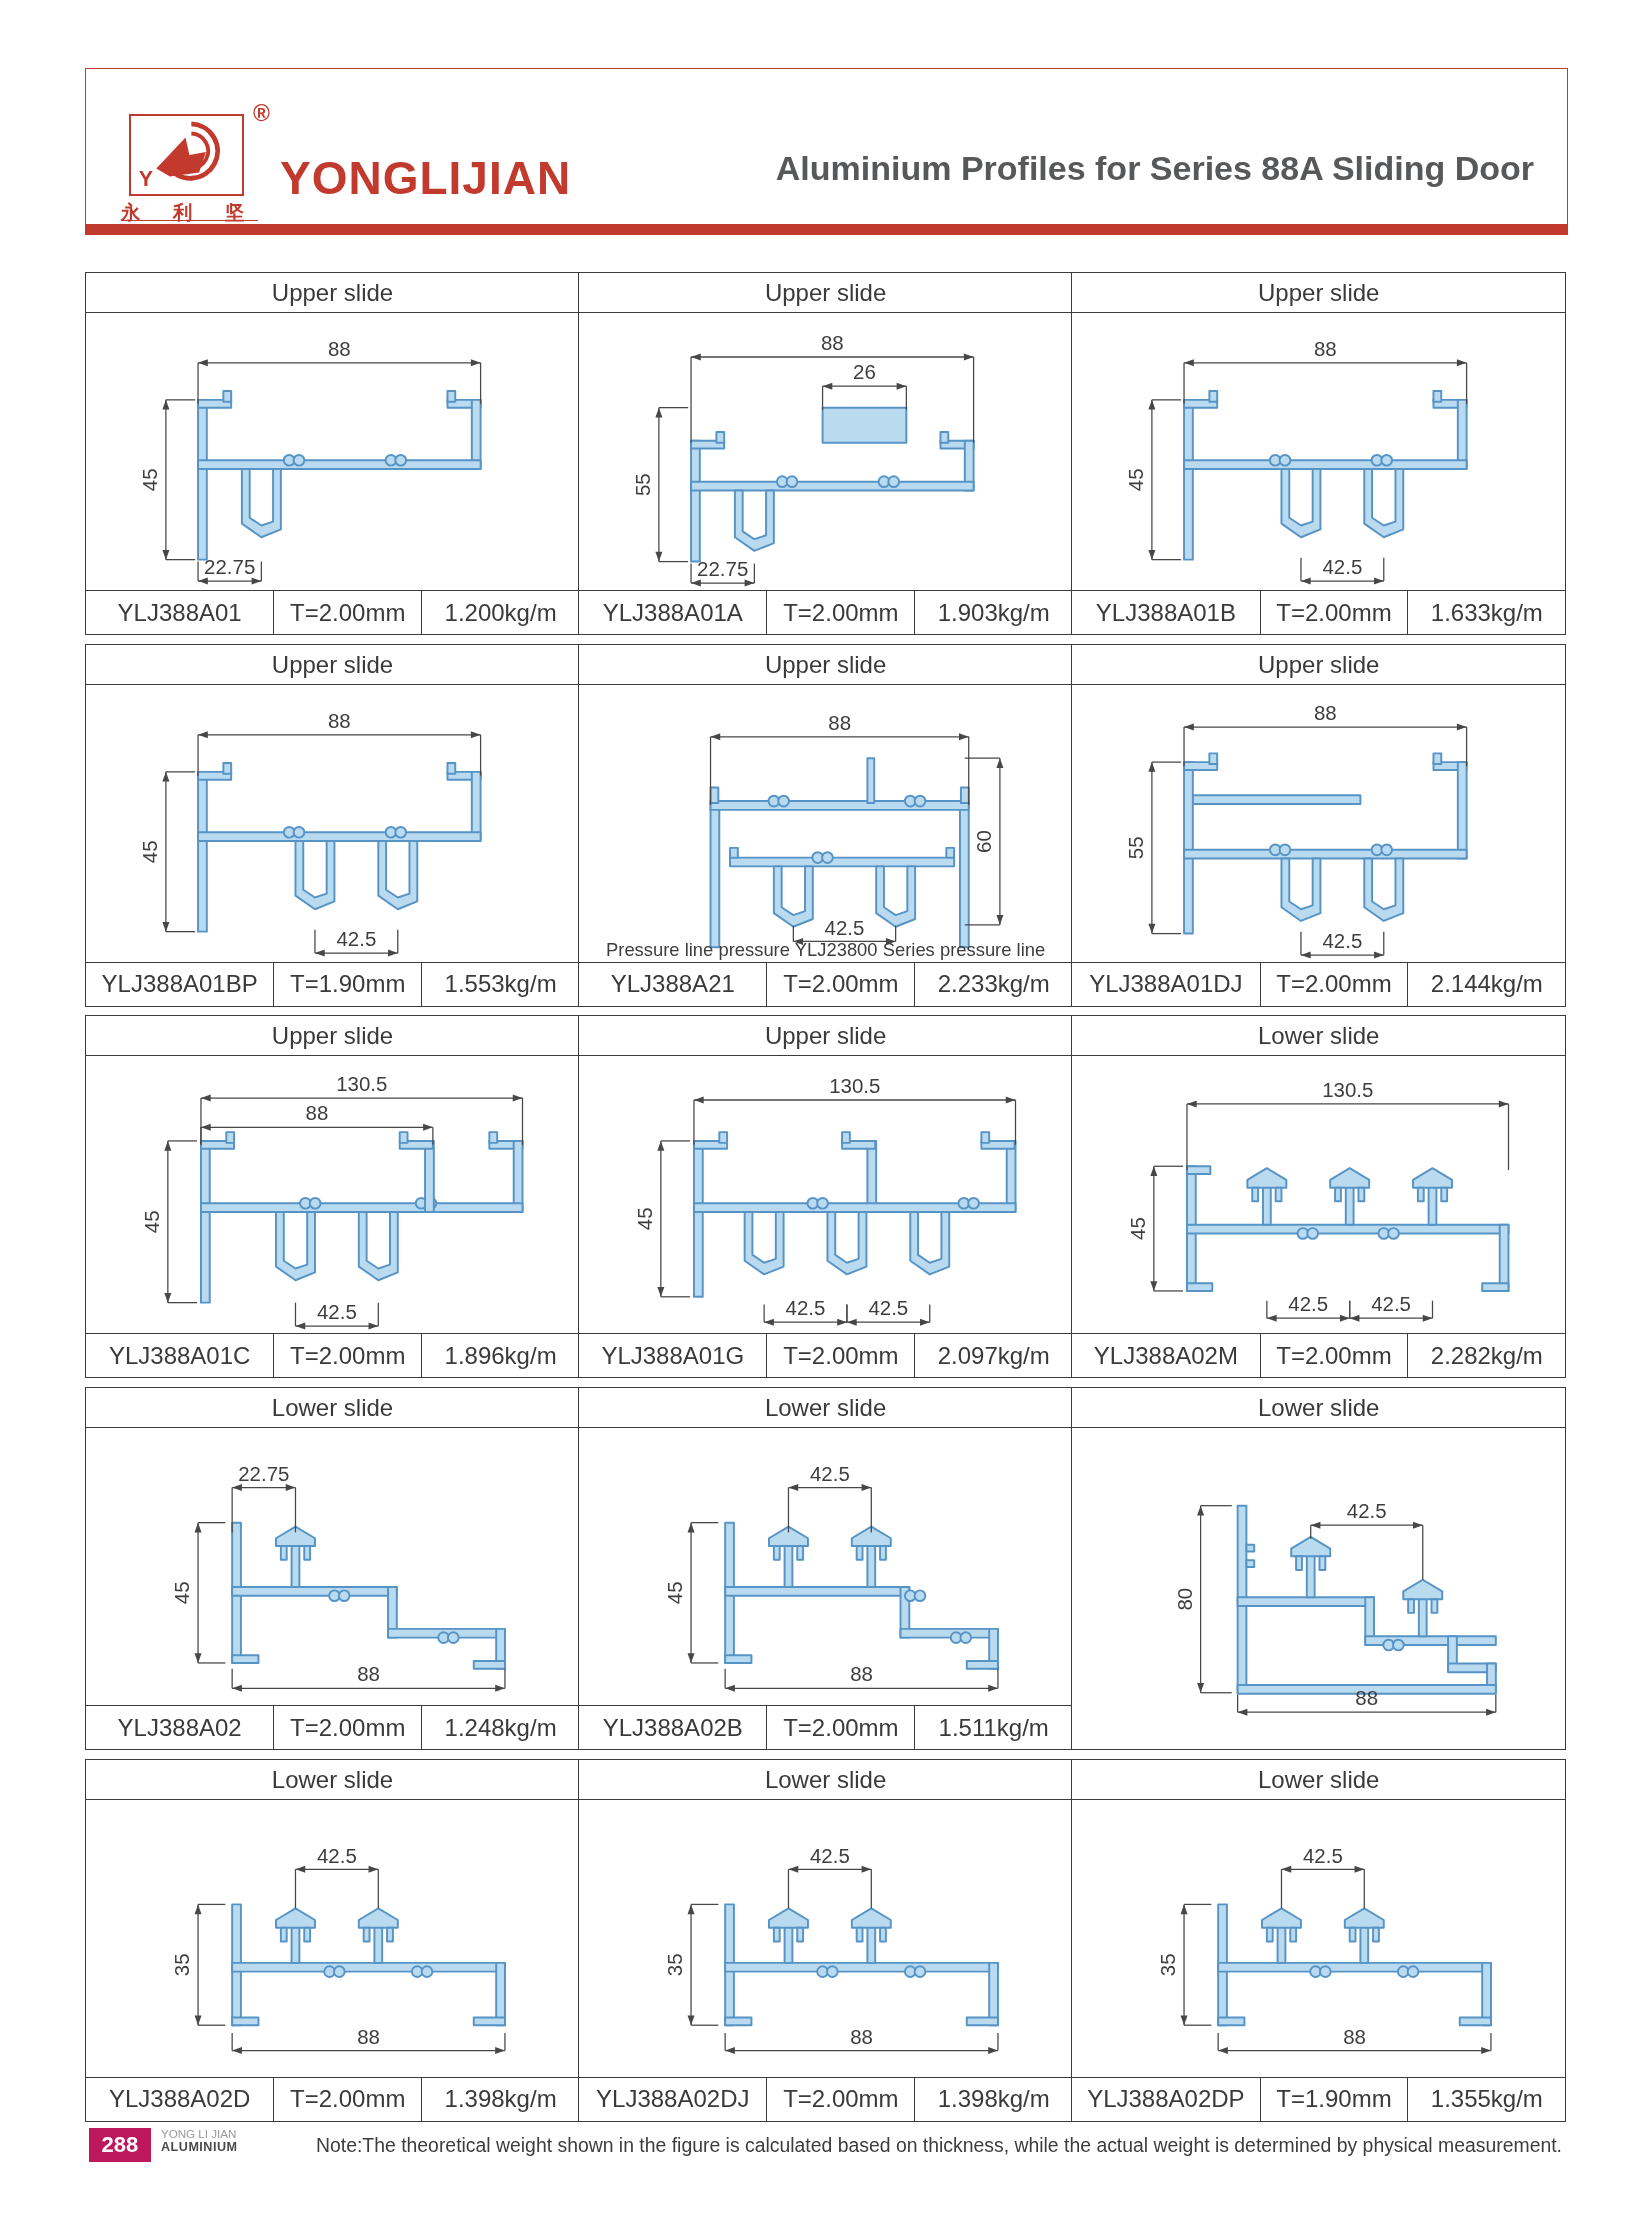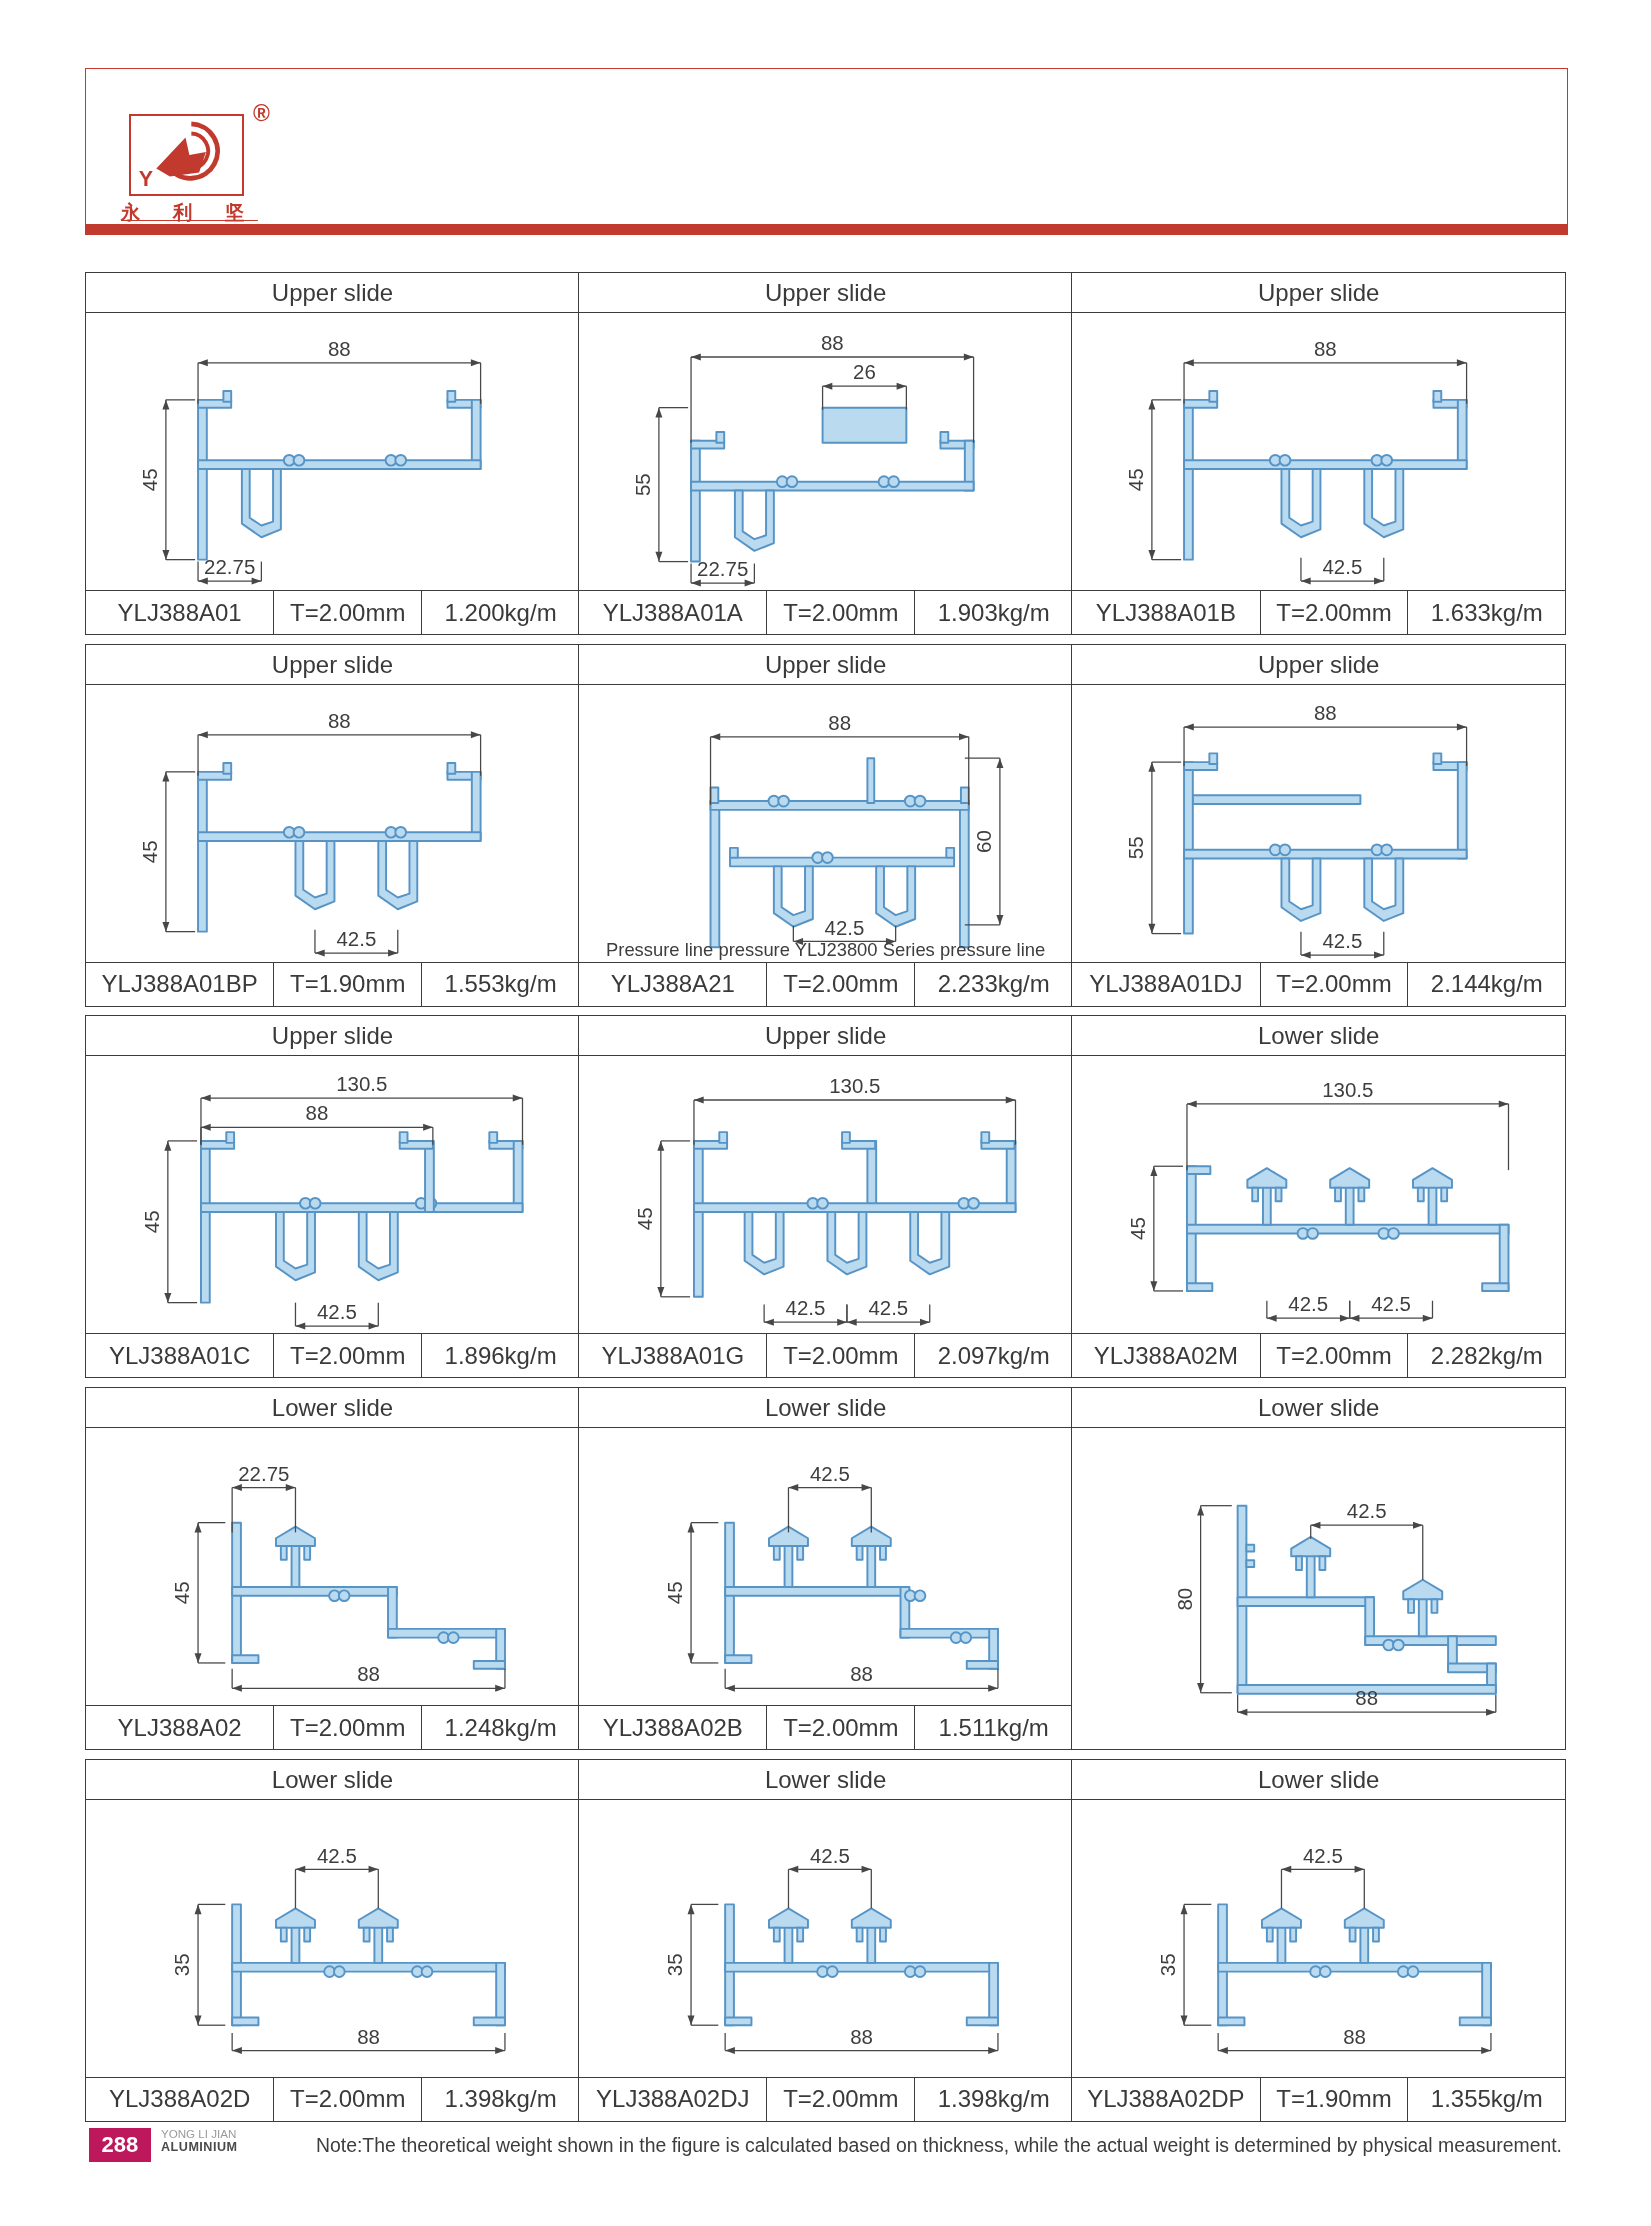--- a/index.html
+++ b/index.html
@@ -56,20 +56,22 @@
     <div class="logo-box">
       <svg viewBox="0 0 112 78" width="109" height="76">
         <path d="M62 8 a28 28 0 1 1 -24 44" fill="none" stroke="#c23a2d" stroke-width="5"></path>
         <path d="M62 18 a18 18 0 1 1 -15 29" fill="none" stroke="#c23a2d" stroke-width="4"></path>
         <polygon points="26,54 56,22 60,40 77,37 70,58 40,62" fill="#c23a2d"></polygon>
         <text x="8" y="72" font-size="22" font-weight="bold" fill="#c23a2d" font-family="'Liberation Sans',sans-serif">Y</text>
       </svg>
     </div>
     <span class="reg">®</span>
     <div class="cn">永 利 坚</div>
+    <div class="brand">YONGLIJIAN</div>
+    <h1 class="title">Aluminium Profiles for Series 88A Sliding Door</h1>
     <div class="redbar"></div>
   </header>
 
   <main id="grid">
       <div class="prow">
         <div class="cell">
           <div class="chead">Upper slide</div>
           <div class="cdraw">
             <svg viewBox="0 0 506 282" preserveAspectRatio="xMidYMid meet">
               <rect x="115" y="88" width="9" height="164" fill="#badaf0" stroke="#5794c6" stroke-width="2" stroke-linejoin="round"></rect>

